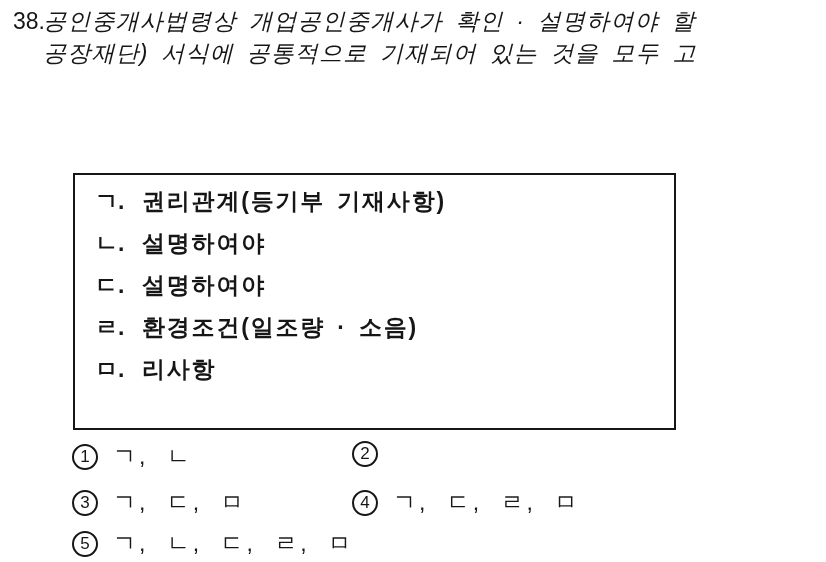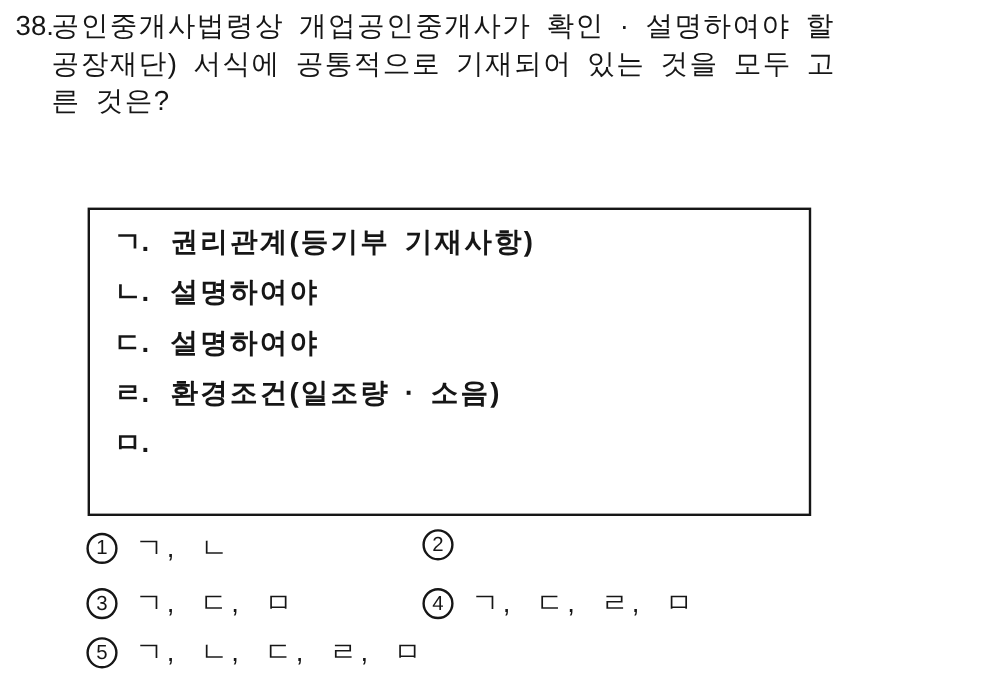--- a/index.html
+++ b/index.html
@@ -14,21 +14,21 @@
   }
 
   
   .question {
     position:absolute; left:13px; top:6px; width:806px;
     display:flex;
     font-size:23px; line-height:31.5px;
     letter-spacing:1.2px; word-spacing:5px;
   }
   .q-num { flex:none; width:30px; letter-spacing:0; }
-  .q-lines { flex:1; }
+  .q-lines { flex:1;font-style:italic; }
 
   
   .item-box {
     position:absolute; left:73px; top:173px;
     width:603px; height:257px;
     border:2px solid #161616;
     padding:7px 8px 0 20px;
   }
   .box-item {
     display:flex;
@@ -65,21 +65,20 @@
 </head>
 <body>
 
 <div class="page">
 
   <div class="question">
     <span class="q-num">38.</span>
     <div class="q-lines">
       <div>공인중개사법령상 개업공인중개사가 확인 · 설명하여야 할</div>
       <div>공장재단) 서식에 공통적으로 기재되어 있는 것을 모두 고</div>
-      <div>른 것은?</div>
     </div>
   </div>
 
   <div class="item-box">
     <div class="box-item">
       <span class="b-marker">ㄱ.</span>
       <div class="b-text">권리관계(등기부 기재사항)</div>
     </div>
     <div class="box-item">
       <span class="b-marker">ㄴ.</span>
@@ -89,20 +88,21 @@
       <span class="b-marker">ㄷ.</span>
       <div class="b-text">설명하여야</div>
     </div>
     <div class="box-item">
       <span class="b-marker">ㄹ.</span>
       <div class="b-text">환경조건(일조량 · 소음)</div>
     </div>
     <div class="box-item">
       <span class="b-marker">ㅁ.</span>
       <div class="b-text">
+        <div>리사항</div>
       </div>
     </div>
   </div>
 
   <div class="option opt-1">
     <span class="opt-circle">1</span>
     <span>ㄱ, ㄴ</span>
   </div>
   <div class="option opt-2">
     <span class="opt-circle">2</span>

